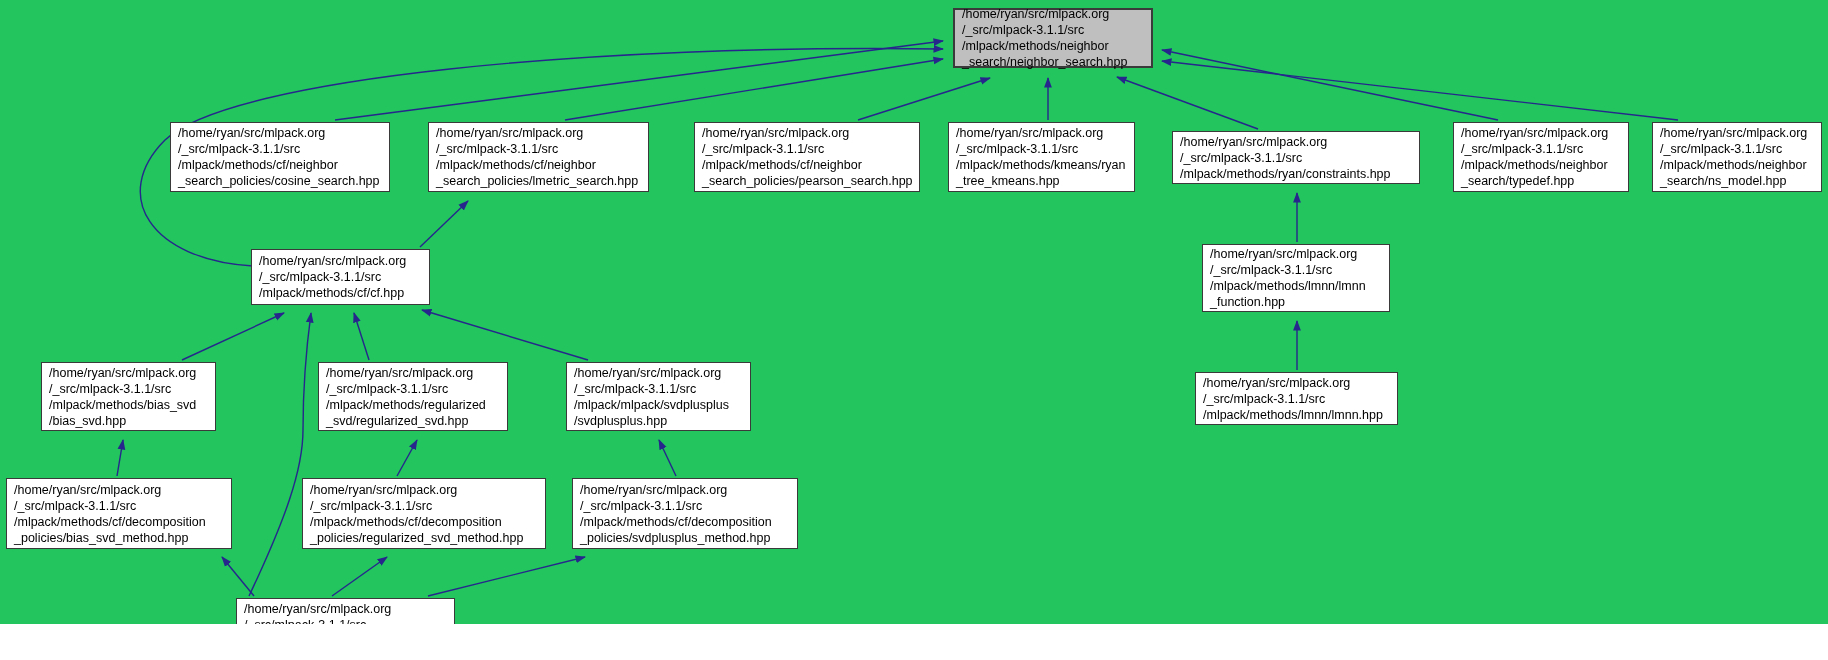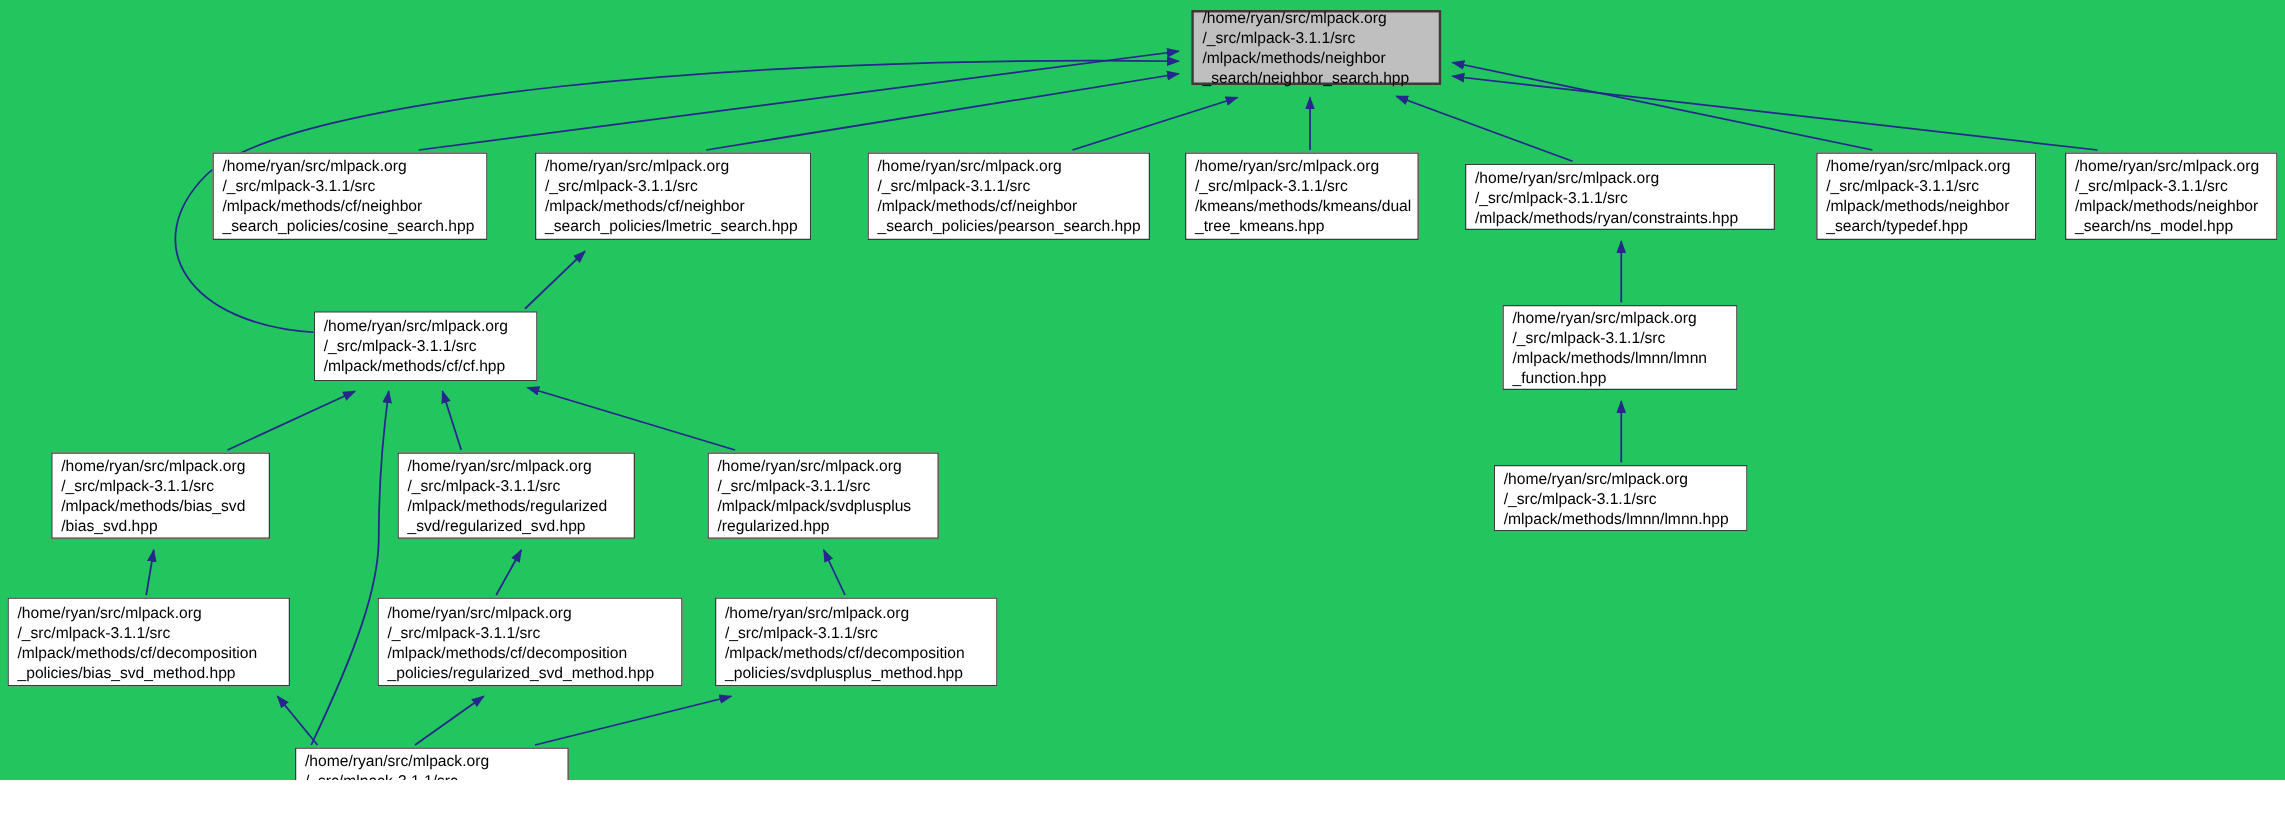--- a/index.html
+++ b/index.html
@@ -87,21 +87,21 @@
       </div>
       <div class="node" style="left: 694px; top: 122px; width: 226px; height: 70px;">
         <div class="ln">/home/ryan/src/mlpack.org</div>
         <div class="ln">/_src/mlpack-3.1.1/src</div>
         <div class="ln">/mlpack/methods/cf/neighbor</div>
         <div class="ln">_search_policies/pearson_search.hpp</div>
       </div>
       <div class="node" style="left: 948px; top: 122px; width: 187px; height: 70px;">
         <div class="ln">/home/ryan/src/mlpack.org</div>
         <div class="ln">/_src/mlpack-3.1.1/src</div>
-        <div class="ln">/kmeans/methods/kmeans/dual</div>
+        <div class="ln">/mlpack/methods/kmeans/ryan</div>
         <div class="ln ctr">_tree_kmeans.hpp</div>
       </div>
       <div class="node" style="left: 1172px; top: 131px; width: 248px; height: 53px;">
         <div class="ln">/home/ryan/src/mlpack.org</div>
         <div class="ln">/_src/mlpack-3.1.1/src</div>
         <div class="ln">/mlpack/methods/ryan/constraints.hpp</div>
       </div>
       <div class="node" style="left: 1453px; top: 122px; width: 176px; height: 70px;">
         <div class="ln">/home/ryan/src/mlpack.org</div>
         <div class="ln">/_src/mlpack-3.1.1/src</div>
@@ -134,21 +134,21 @@
       <div class="node" style="left: 318px; top: 362px; width: 190px; height: 69px;">
         <div class="ln">/home/ryan/src/mlpack.org</div>
         <div class="ln">/_src/mlpack-3.1.1/src</div>
         <div class="ln">/mlpack/methods/regularized</div>
         <div class="ln ctr">_svd/regularized_svd.hpp</div>
       </div>
       <div class="node" style="left: 566px; top: 362px; width: 185px; height: 69px;">
         <div class="ln">/home/ryan/src/mlpack.org</div>
         <div class="ln">/_src/mlpack-3.1.1/src</div>
         <div class="ln">/mlpack/mlpack/svdplusplus</div>
-        <div class="ln ctr">/regularized.hpp</div>
+        <div class="ln ctr">/svdplusplus.hpp</div>
       </div>
       <div class="node" style="left: 1195px; top: 372px; width: 203px; height: 53px;">
         <div class="ln">/home/ryan/src/mlpack.org</div>
         <div class="ln">/_src/mlpack-3.1.1/src</div>
         <div class="ln">/mlpack/methods/lmnn/lmnn.hpp</div>
       </div>
       <div class="node" style="left: 6px; top: 478px; width: 226px; height: 71px;">
         <div class="ln">/home/ryan/src/mlpack.org</div>
         <div class="ln">/_src/mlpack-3.1.1/src</div>
         <div class="ln">/mlpack/methods/cf/decomposition</div>

